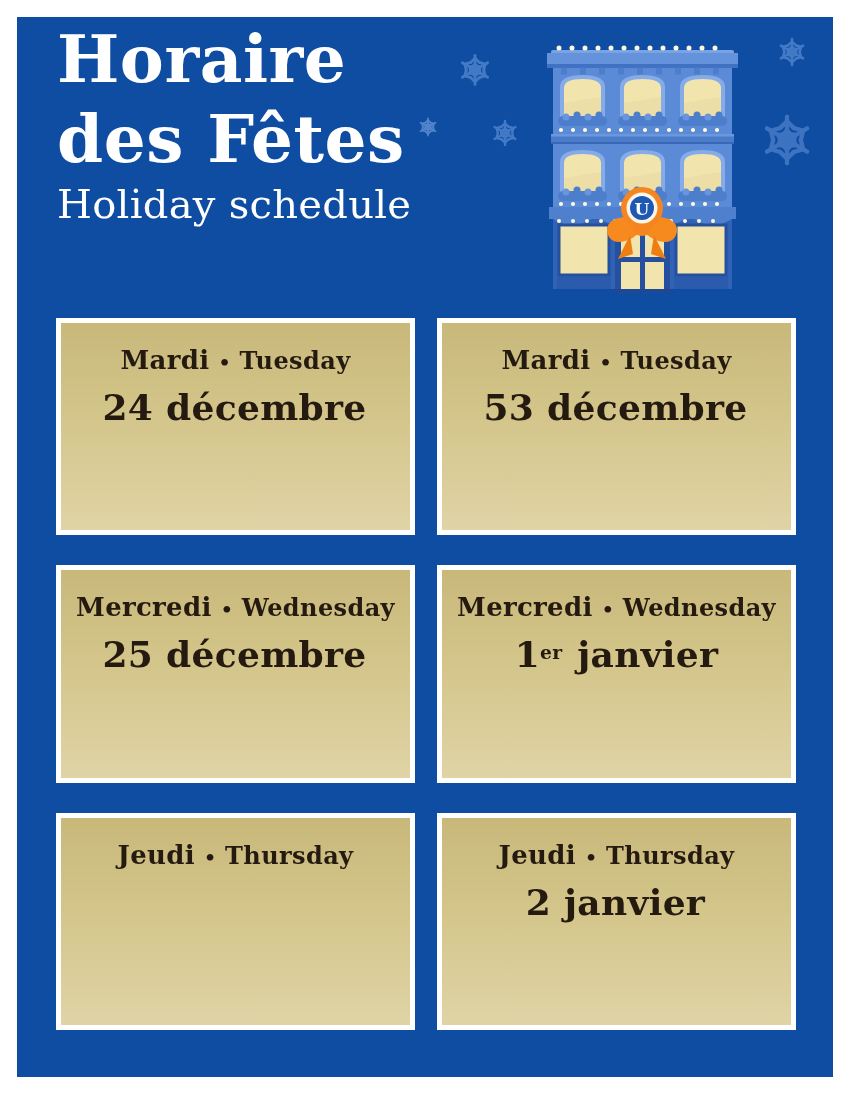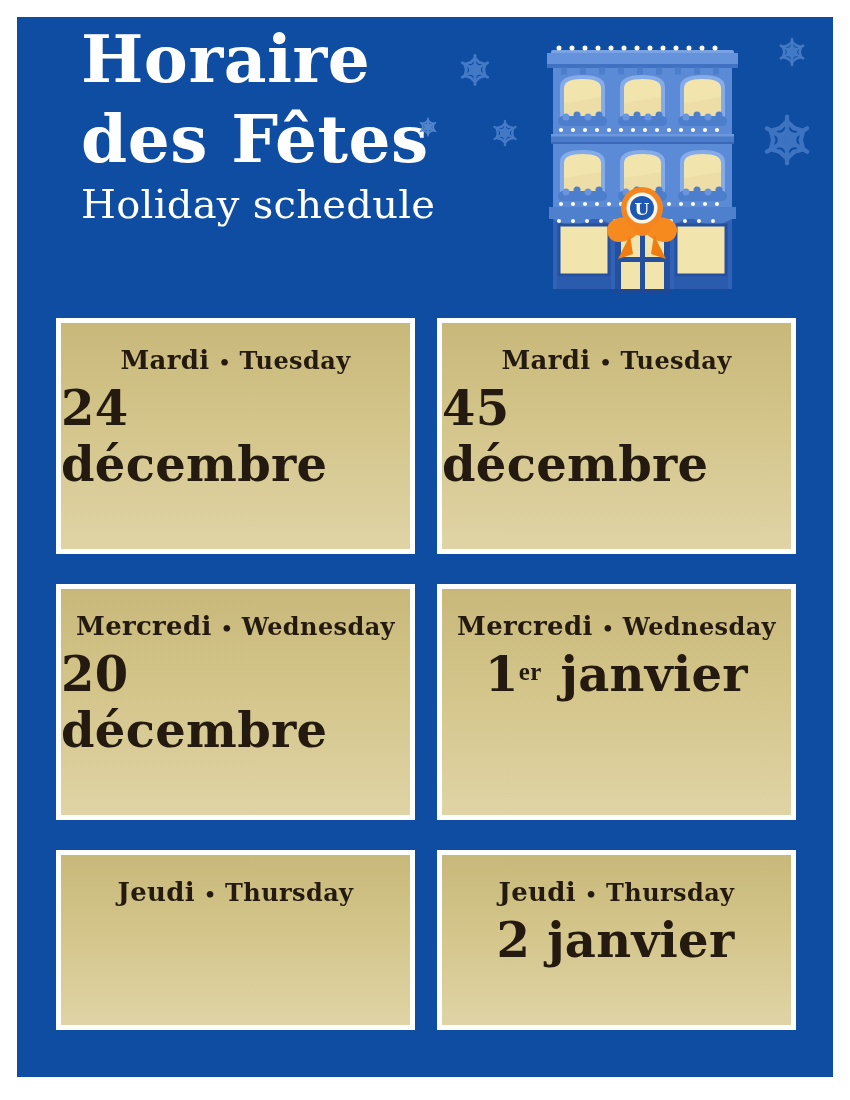--- a/index.html
+++ b/index.html
@@ -6,21 +6,21 @@
   body{
     width:850px;height:1100px;background:#ffffff;
     font-family:"DejaVu Serif","Liberation Serif",serif;
     position:relative;overflow:hidden;
   }
   .poster{
     position:absolute;left:17px;top:17px;width:816px;height:1060px;
     background:#0e4da2;overflow:hidden;
   }
   
-  .header{position:absolute;left:40px;top:2px;color:#ffffff;margin-left:24px;}
+  .header{position:absolute;left:40px;top:2px;color:#ffffff;}
   .title-line{
     font-size:66px;font-weight:700;line-height:80px;letter-spacing:.5px;
   }
   .subtitle{
     font-size:40px;font-weight:400;line-height:46px;margin-top:2px;letter-spacing:.3px;
   }
   
   .snowflake{position:absolute;}
   
   .building{position:absolute;left:528px;top:26px;width:195px;height:250px;}
@@ -33,23 +33,23 @@
     border:5px solid #ffffff;box-sizing:border-box;
     background:linear-gradient(180deg,#c8b87a 0%,#d3c489 42%,#e0d4a6 100%);
     color:#241a10;
     display:flex;flex-direction:column;align-items:center;
     padding-top:22px;
   }
   .dayline{display:flex;align-items:baseline;gap:9px;}
   .day-fr{font-size:26px;font-weight:700;letter-spacing:.3px;}
   .sep{font-size:19px;font-weight:700;}
   .day-en{font-size:24px;font-weight:600;letter-spacing:.4px;}
-  .date{font-size:48px;font-weight:700;margin-top:5px;letter-spacing:.3px;}
+  .date{font-size:36px;font-weight:700;margin-top:11px;letter-spacing:.3px;}
   .date sup{
-    font-size:.52em;position:relative;top:-.45em;vertical-align:baseline;margin-right:2px;font-family:Liberation Serif, serif;
+    font-size:.52em;position:relative;top:-.45em;vertical-align:baseline;margin-right:2px;
   }
 </style>
 </head>
 <body>
 
 <svg width="0" height="0" style="position:absolute" aria-hidden="true">
   <defs>
     <g id="sf-arm" fill="none">
       <path d="M0,1.5 L0,-8.6"></path>
       <path d="M-2.6,-4.4 L0,-6.9 L2.6,-4.4"></path>
@@ -185,30 +185,30 @@
       </div>
       <div class="date"><span>24 décembre</span><sup></sup><span></span></div>
     </section>
 
     <section class="card">
       <div class="dayline">
         <span class="day-fr">Mardi</span>
         <span class="sep">•</span>
         <span class="day-en">Tuesday</span>
       </div>
-      <div class="date"><span>45 décembre</span><sup></sup><span></span></div>
+      <div class="date"><span>53 décembre</span><sup></sup><span></span></div>
     </section>
 
     <section class="card">
       <div class="dayline">
         <span class="day-fr">Mercredi</span>
         <span class="sep">•</span>
         <span class="day-en">Wednesday</span>
       </div>
-      <div class="date"><span>20 décembre</span><sup></sup><span></span></div>
+      <div class="date"><span>25 décembre</span><sup></sup><span></span></div>
     </section>
 
     <section class="card">
       <div class="dayline">
         <span class="day-fr">Mercredi</span>
         <span class="sep">•</span>
         <span class="day-en">Wednesday</span>
       </div>
       <div class="date"><span>1</span><sup>er</sup><span> janvier</span></div>
     </section>

